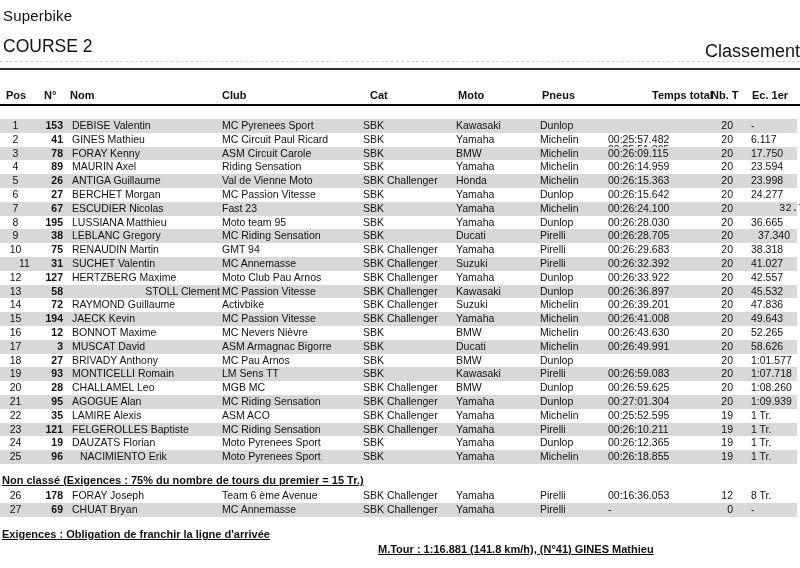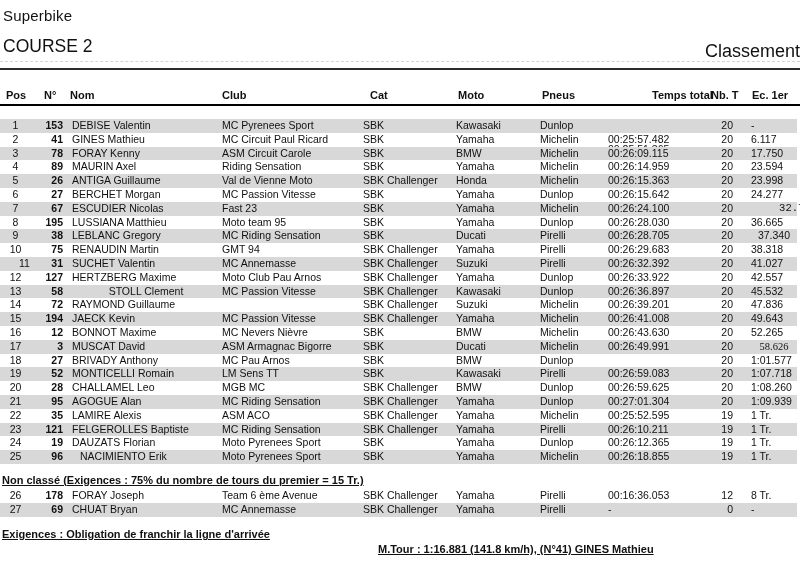--- a/index.html
+++ b/index.html
@@ -197,33 +197,34 @@
       <span class="cell" style="left: 363px; width: 91px; text-align: left;">SBK Challenger</span>
       <span class="cell" style="left: 456px; width: 81px; text-align: left;">Yamaha</span>
       <span class="cell" style="left: 540px; width: 65px; text-align: left;">Dunlop</span>
       <span class="cell" style="left: 608px; width: 92px; text-align: left;">00:26:33.922</span>
       <span class="cell" style="left: 700px; width: 33px; text-align: right;">20</span>
       <span class="cell" style="left: 751px; width: 46px; text-align: left;">42.557</span>
     </div>
     <div class="row stripe">
       <span class="cell" style="left: 0px; width: 31px; text-align: center;">13</span>
       <span class="cell b" style="left: 29px; width: 34px; text-align: right;">58</span>
-      <span class="cell" style="left: 72px; width: 148px; text-align: center;">STOLL Clement</span>
+      <span class="cell" style="left: 72px; width: 148px; text-align: right;">STOLL Clement</span>
       <span class="cell" style="left: 222px; width: 138px; text-align: left;">MC Passion Vitesse</span>
       <span class="cell" style="left: 363px; width: 91px; text-align: left;">SBK Challenger</span>
       <span class="cell" style="left: 456px; width: 81px; text-align: left;">Kawasaki</span>
       <span class="cell" style="left: 540px; width: 65px; text-align: left;">Dunlop</span>
       <span class="cell" style="left: 608px; width: 92px; text-align: left;">00:26:36.897</span>
       <span class="cell" style="left: 700px; width: 33px; text-align: right;">20</span>
       <span class="cell" style="left: 751px; width: 46px; text-align: left;">45.532</span>
     </div>
     <div class="row">
       <span class="cell" style="left: 0px; width: 31px; text-align: center;">14</span>
       <span class="cell b" style="left: 29px; width: 34px; text-align: right;">72</span>
       <span class="cell" style="left: 72px; width: 148px; text-align: left;">RAYMOND Guillaume</span>
+      <span class="cell" style="left: 222px; width: 138px; text-align: left;">Activbike</span>
       <span class="cell" style="left: 363px; width: 91px; text-align: left;">SBK Challenger</span>
       <span class="cell" style="left: 456px; width: 81px; text-align: left;">Suzuki</span>
       <span class="cell" style="left: 540px; width: 65px; text-align: left;">Michelin</span>
       <span class="cell" style="left: 608px; width: 92px; text-align: left;">00:26:39.201</span>
       <span class="cell" style="left: 700px; width: 33px; text-align: right;">20</span>
       <span class="cell" style="left: 751px; width: 46px; text-align: left;">47.836</span>
     </div>
     <div class="row stripe">
       <span class="cell" style="left: 0px; width: 31px; text-align: center;">15</span>
       <span class="cell b" style="left: 29px; width: 34px; text-align: right;">194</span>
@@ -251,37 +252,37 @@
     <div class="row stripe">
       <span class="cell" style="left: 0px; width: 31px; text-align: center;">17</span>
       <span class="cell b" style="left: 29px; width: 34px; text-align: right;">3</span>
       <span class="cell" style="left: 72px; width: 148px; text-align: left;">MUSCAT David</span>
       <span class="cell" style="left: 222px; width: 138px; text-align: left;">ASM Armagnac Bigorre</span>
       <span class="cell" style="left: 363px; width: 91px; text-align: left;">SBK</span>
       <span class="cell" style="left: 456px; width: 81px; text-align: left;">Ducati</span>
       <span class="cell" style="left: 540px; width: 65px; text-align: left;">Michelin</span>
       <span class="cell" style="left: 608px; width: 92px; text-align: left;">00:26:49.991</span>
       <span class="cell" style="left: 700px; width: 33px; text-align: right;">20</span>
-      <span class="cell" style="left: 751px; width: 46px; text-align: center; font-family: Liberation Serif, serif;">58.626</span>
+      <span class="cell" style="left: 751px; width: 46px; text-align: left;">58.626</span>
     </div>
     <div class="row">
       <span class="cell" style="left: 0px; width: 31px; text-align: center;">18</span>
       <span class="cell b" style="left: 29px; width: 34px; text-align: right;">27</span>
       <span class="cell" style="left: 72px; width: 148px; text-align: left;">BRIVADY Anthony</span>
       <span class="cell" style="left: 222px; width: 138px; text-align: left;">MC Pau Arnos</span>
       <span class="cell" style="left: 363px; width: 91px; text-align: left;">SBK</span>
       <span class="cell" style="left: 456px; width: 81px; text-align: left;">BMW</span>
       <span class="cell" style="left: 540px; width: 65px; text-align: left;">Dunlop</span>
       <span class="cell" style="left: 634px; width: 92px; text-align: left; margin-top: 11px;">00:26:52.942</span>
       <span class="cell" style="left: 700px; width: 33px; text-align: right;">20</span>
       <span class="cell" style="left: 751px; width: 46px; text-align: left;">1:01.577</span>
     </div>
     <div class="row stripe">
       <span class="cell" style="left: 0px; width: 31px; text-align: center;">19</span>
-      <span class="cell b" style="left: 29px; width: 34px; text-align: right;">52</span>
+      <span class="cell b" style="left: 29px; width: 34px; text-align: right;">93</span>
       <span class="cell" style="left: 72px; width: 148px; text-align: left;">MONTICELLI Romain</span>
       <span class="cell" style="left: 222px; width: 138px; text-align: left;">LM Sens TT</span>
       <span class="cell" style="left: 363px; width: 91px; text-align: left;">SBK</span>
       <span class="cell" style="left: 456px; width: 81px; text-align: left;">Kawasaki</span>
       <span class="cell" style="left: 540px; width: 65px; text-align: left;">Pirelli</span>
       <span class="cell" style="left: 608px; width: 92px; text-align: left;">00:26:59.083</span>
       <span class="cell" style="left: 700px; width: 33px; text-align: right;">20</span>
       <span class="cell" style="left: 751px; width: 46px; text-align: left;">1:07.718</span>
     </div>
     <div class="row">

